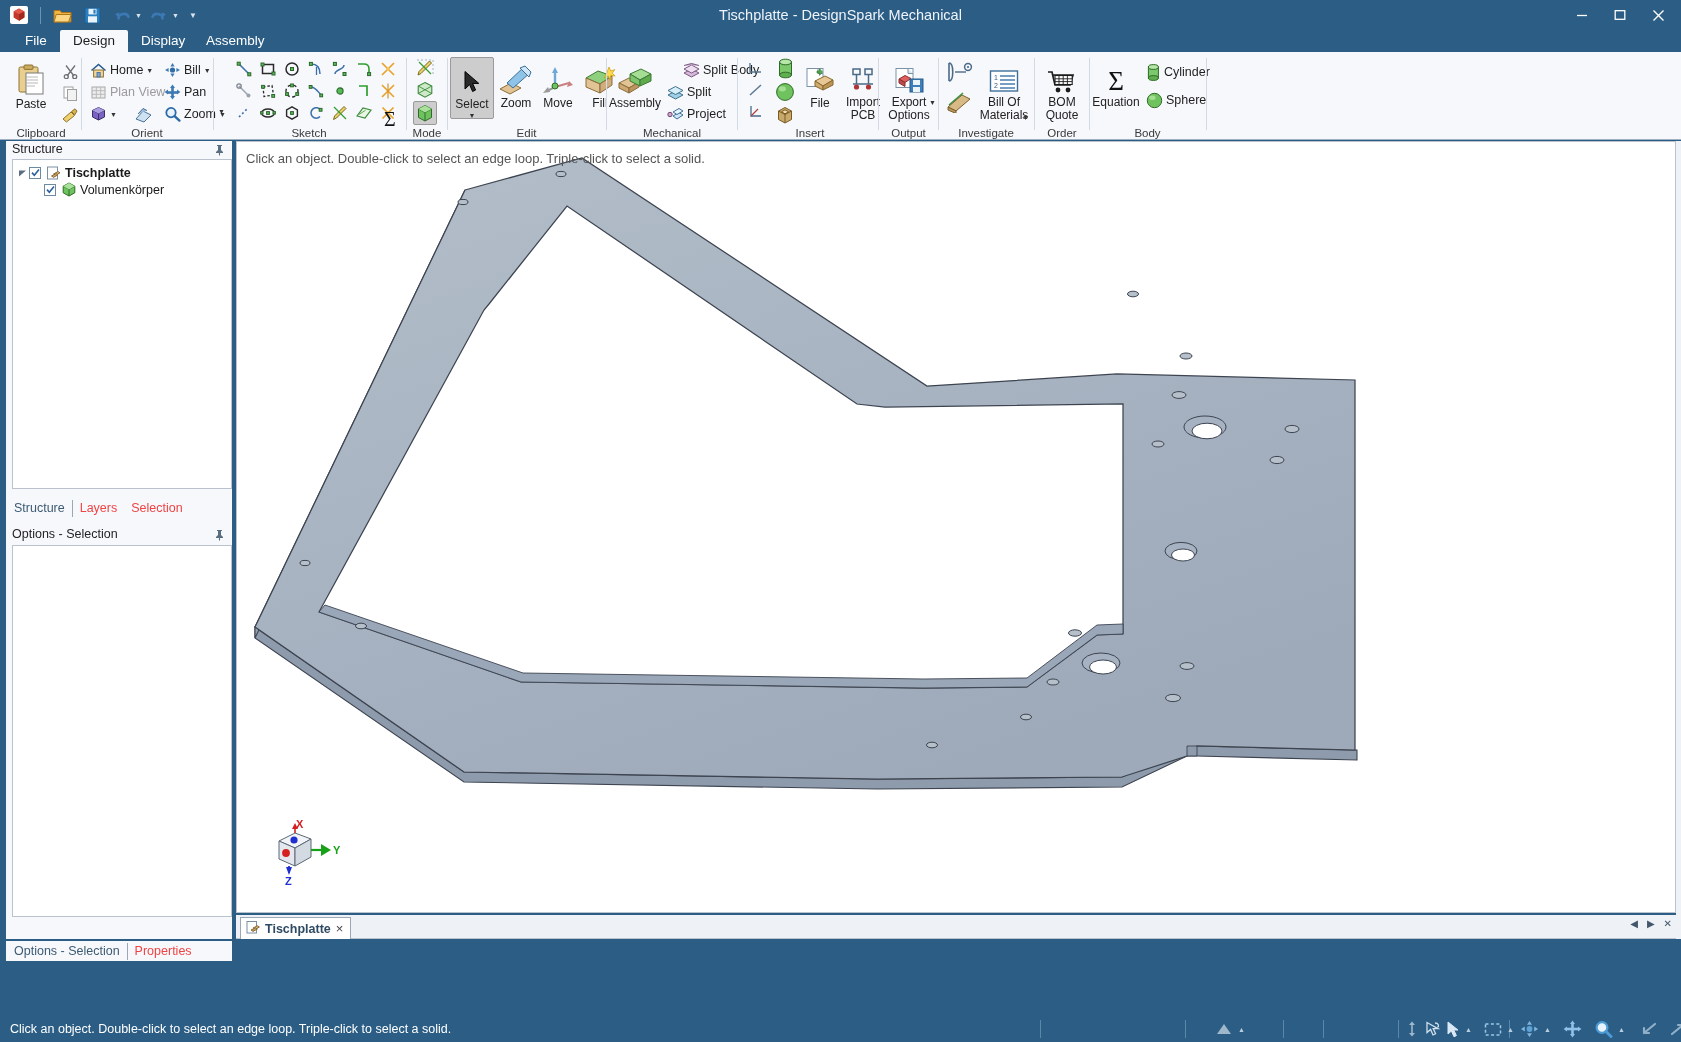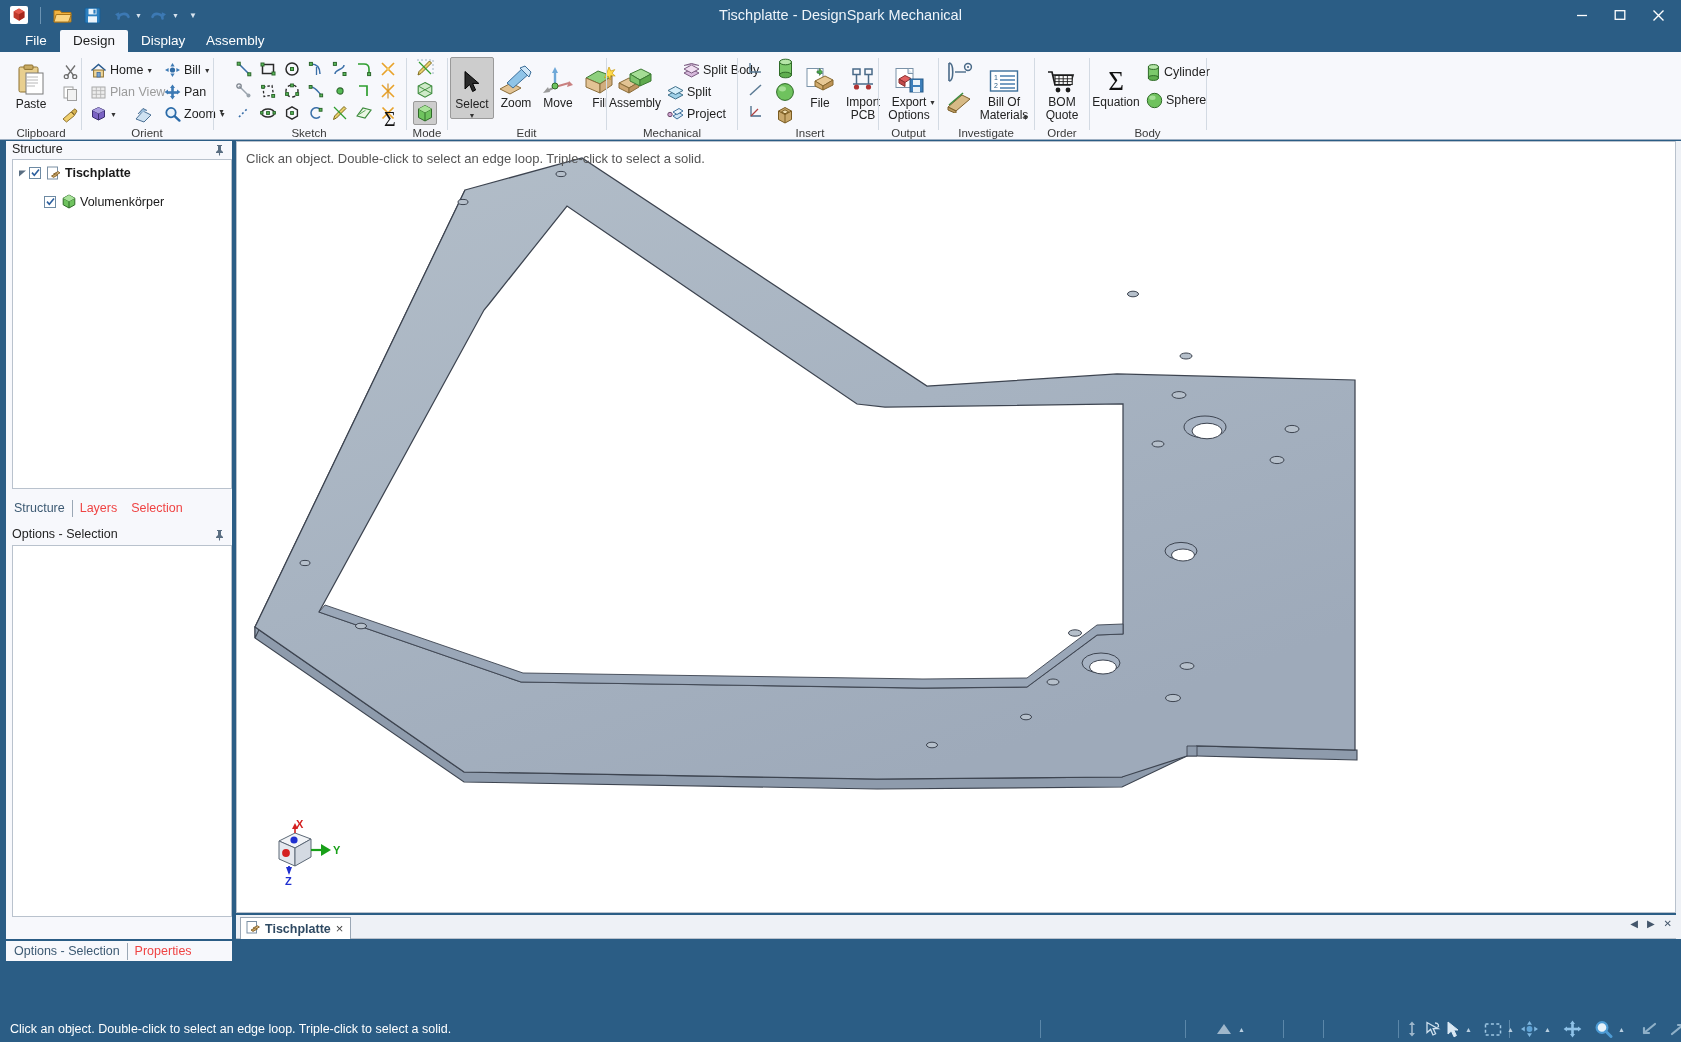--- a/index.html
+++ b/index.html
@@ -78,21 +78,21 @@
   .panelhdr {
     position:absolute; left:0; width:226px; height:18px;
     font-size:12.5px; color:#242424; padding-left:6px; line-height:17px;
   }
   .pin { position:absolute; right:7px; top:3px; cursor:pointer; }
   .treebox {
     position:absolute; left:6px; top:18px; width:220px; height:330px;
     background:#ffffff; border:1px solid #b9c2cd; overflow:hidden;
   }
   .trow { display:flex; align-items:center; height:17px; padding-left:3px; font-size:12.5px; cursor:pointer; }
-  .trow.l2 { padding-left:31px;margin-top:12px; }
+  .trow.l2 { padding-left:31px; }
   .expander { width:13px; display:flex; align-items:center; justify-content:center; cursor:pointer; }
   .cbox {
     width:12px; height:12px; border:1px solid #6d8aa3; background:#fff;
     display:flex; align-items:center; justify-content:center; margin-right:4px; cursor:pointer;
   }
   .cbox svg { display:block; }
   .titem-ic { width:17px; display:flex; align-items:center; justify-content:center; margin-right:3px; }
   .bold { font-weight:bold; }
 
   .paneltabs {

